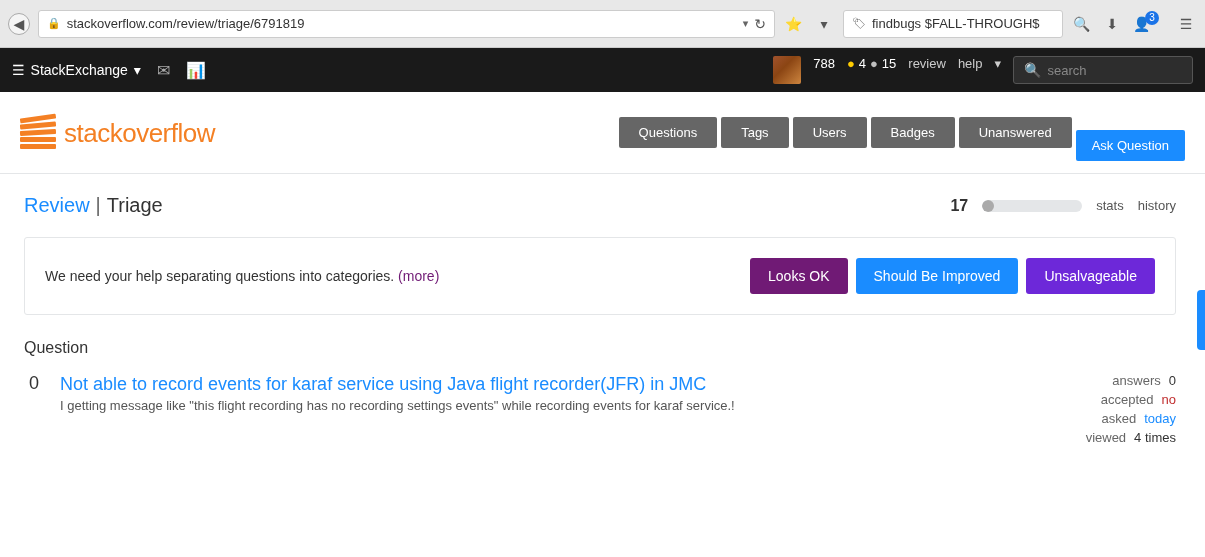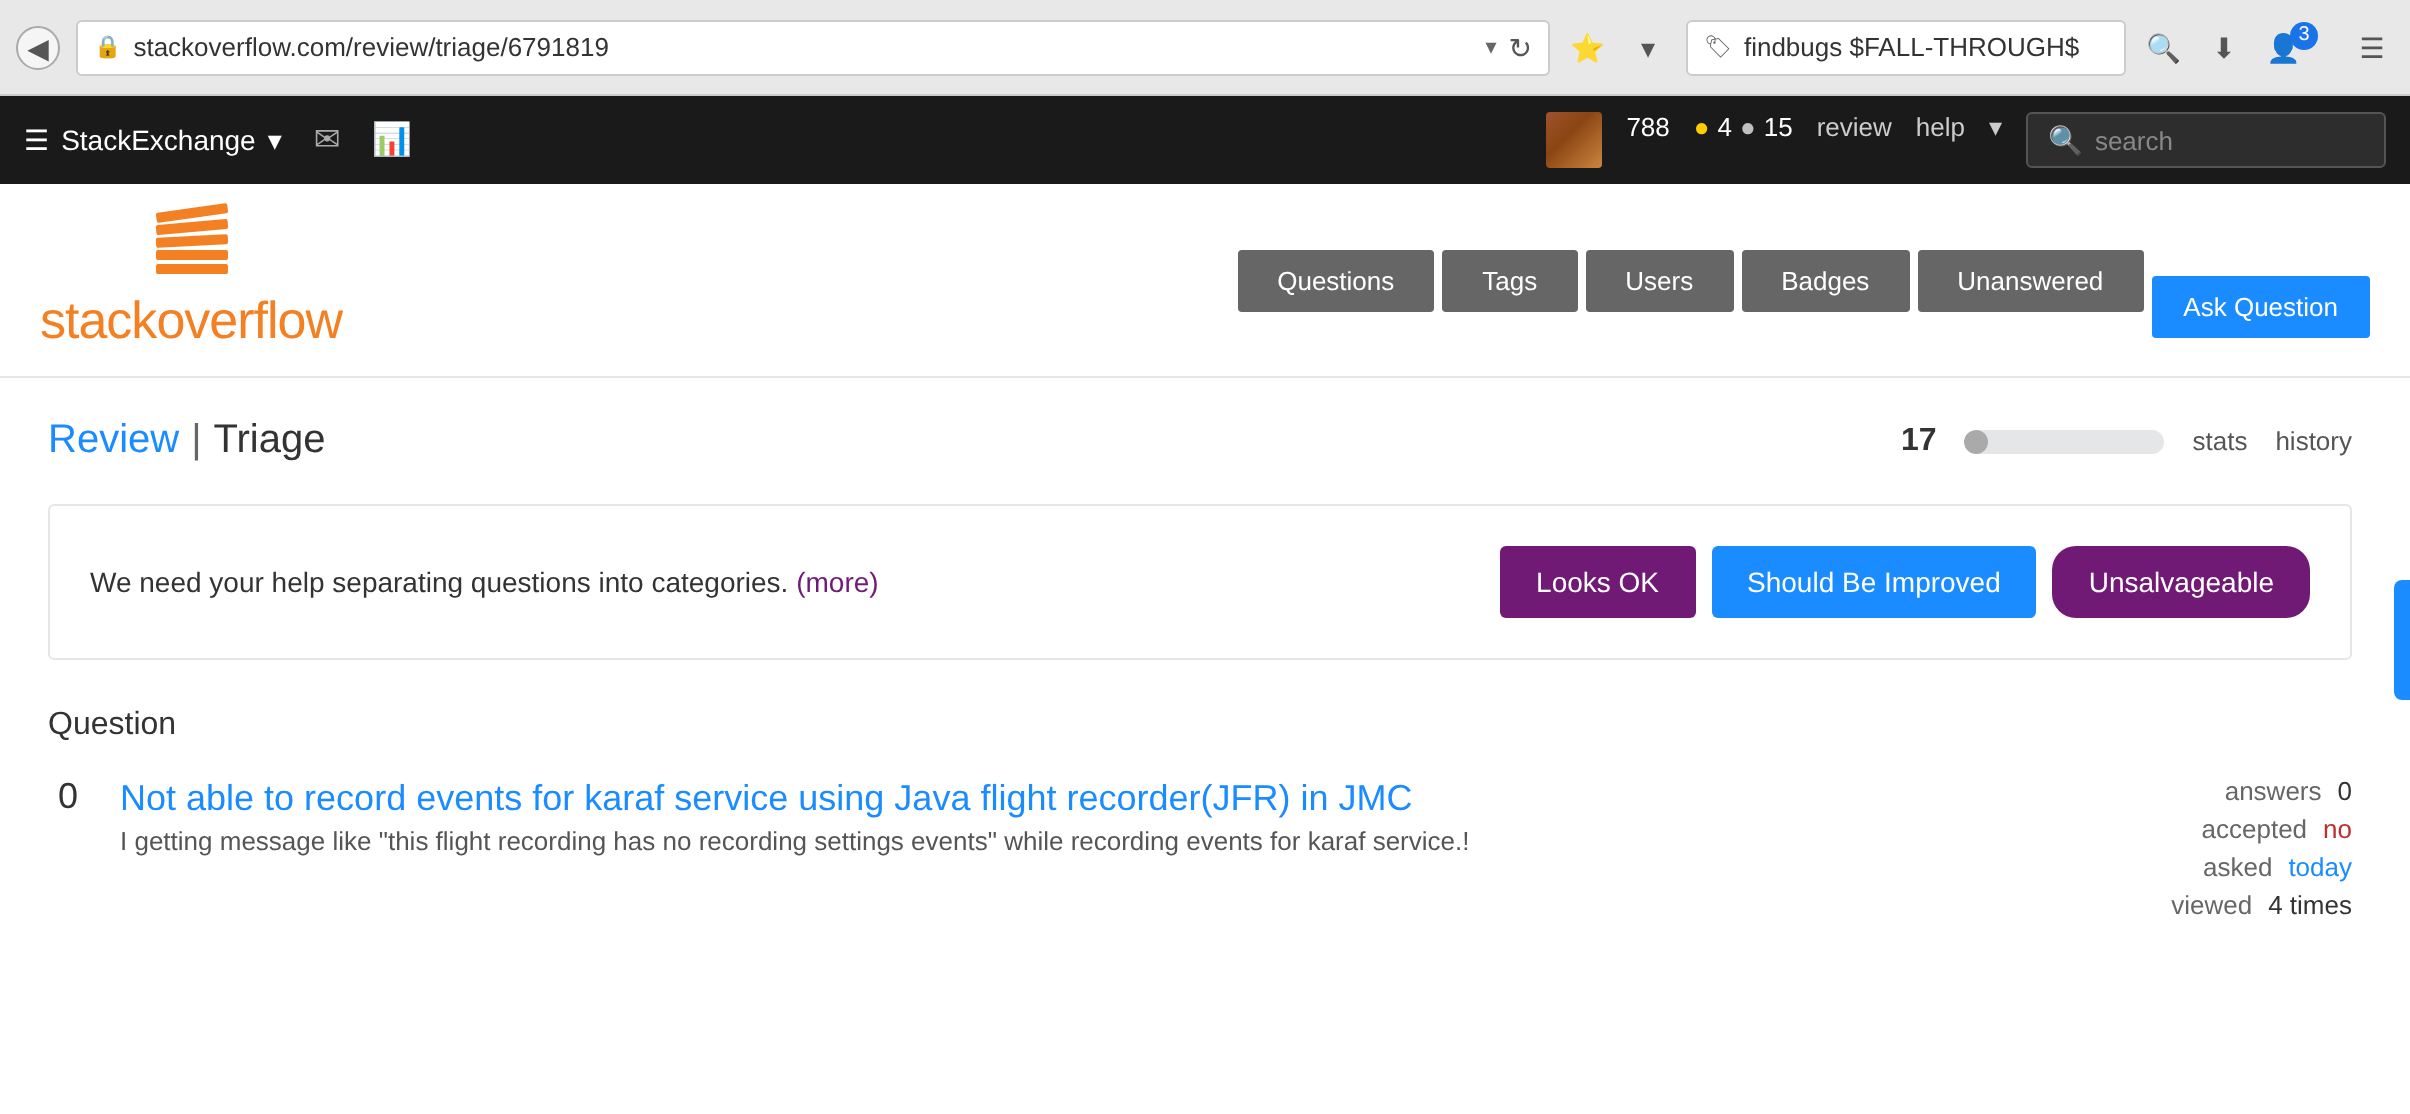--- a/index.html
+++ b/index.html
@@ -131,23 +131,22 @@
 
     
     .page-header {
       border-bottom: 1px solid #e4e6e8;
       padding: 12px 20px;
       display: flex;
       align-items: center;
       justify-content: space-between;
     }
     .so-logo {
-      display: flex; align-items: center; gap: 8px;
+      display: flex; align-items: flex-end; gap: 8px;
       text-decoration: none;
-      flex-direction: column;
     }
     .so-logo-icon {
       display: flex; flex-direction: column; gap: 2px;
       position: relative;
     }
     .logo-stack {
       display: flex; flex-direction: column; gap: 2px;
     }
     .logo-bar {
       height: 5px; border-radius: 1px;
@@ -249,21 +248,21 @@
     .action-btn {
       color: #fff;
       border: none;
       padding: 10px 18px;
       font-size: 14px;
       cursor: pointer;
       border-radius: 3px;
     }
     .btn-looks-ok { background: #701a75; }
     .btn-should-improve { background: #1a8cff; }
-    .btn-unsalvageable { background: #701a75; border-radius: 12px; }
+    .btn-unsalvageable { background: #6d28d9; }
 
     
     .side-accent {
       position: fixed;
       right: 0;
       top: 290px;
       width: 8px;
       height: 60px;
       background: #1a8cff;
       border-radius: 4px 0 0 4px;

